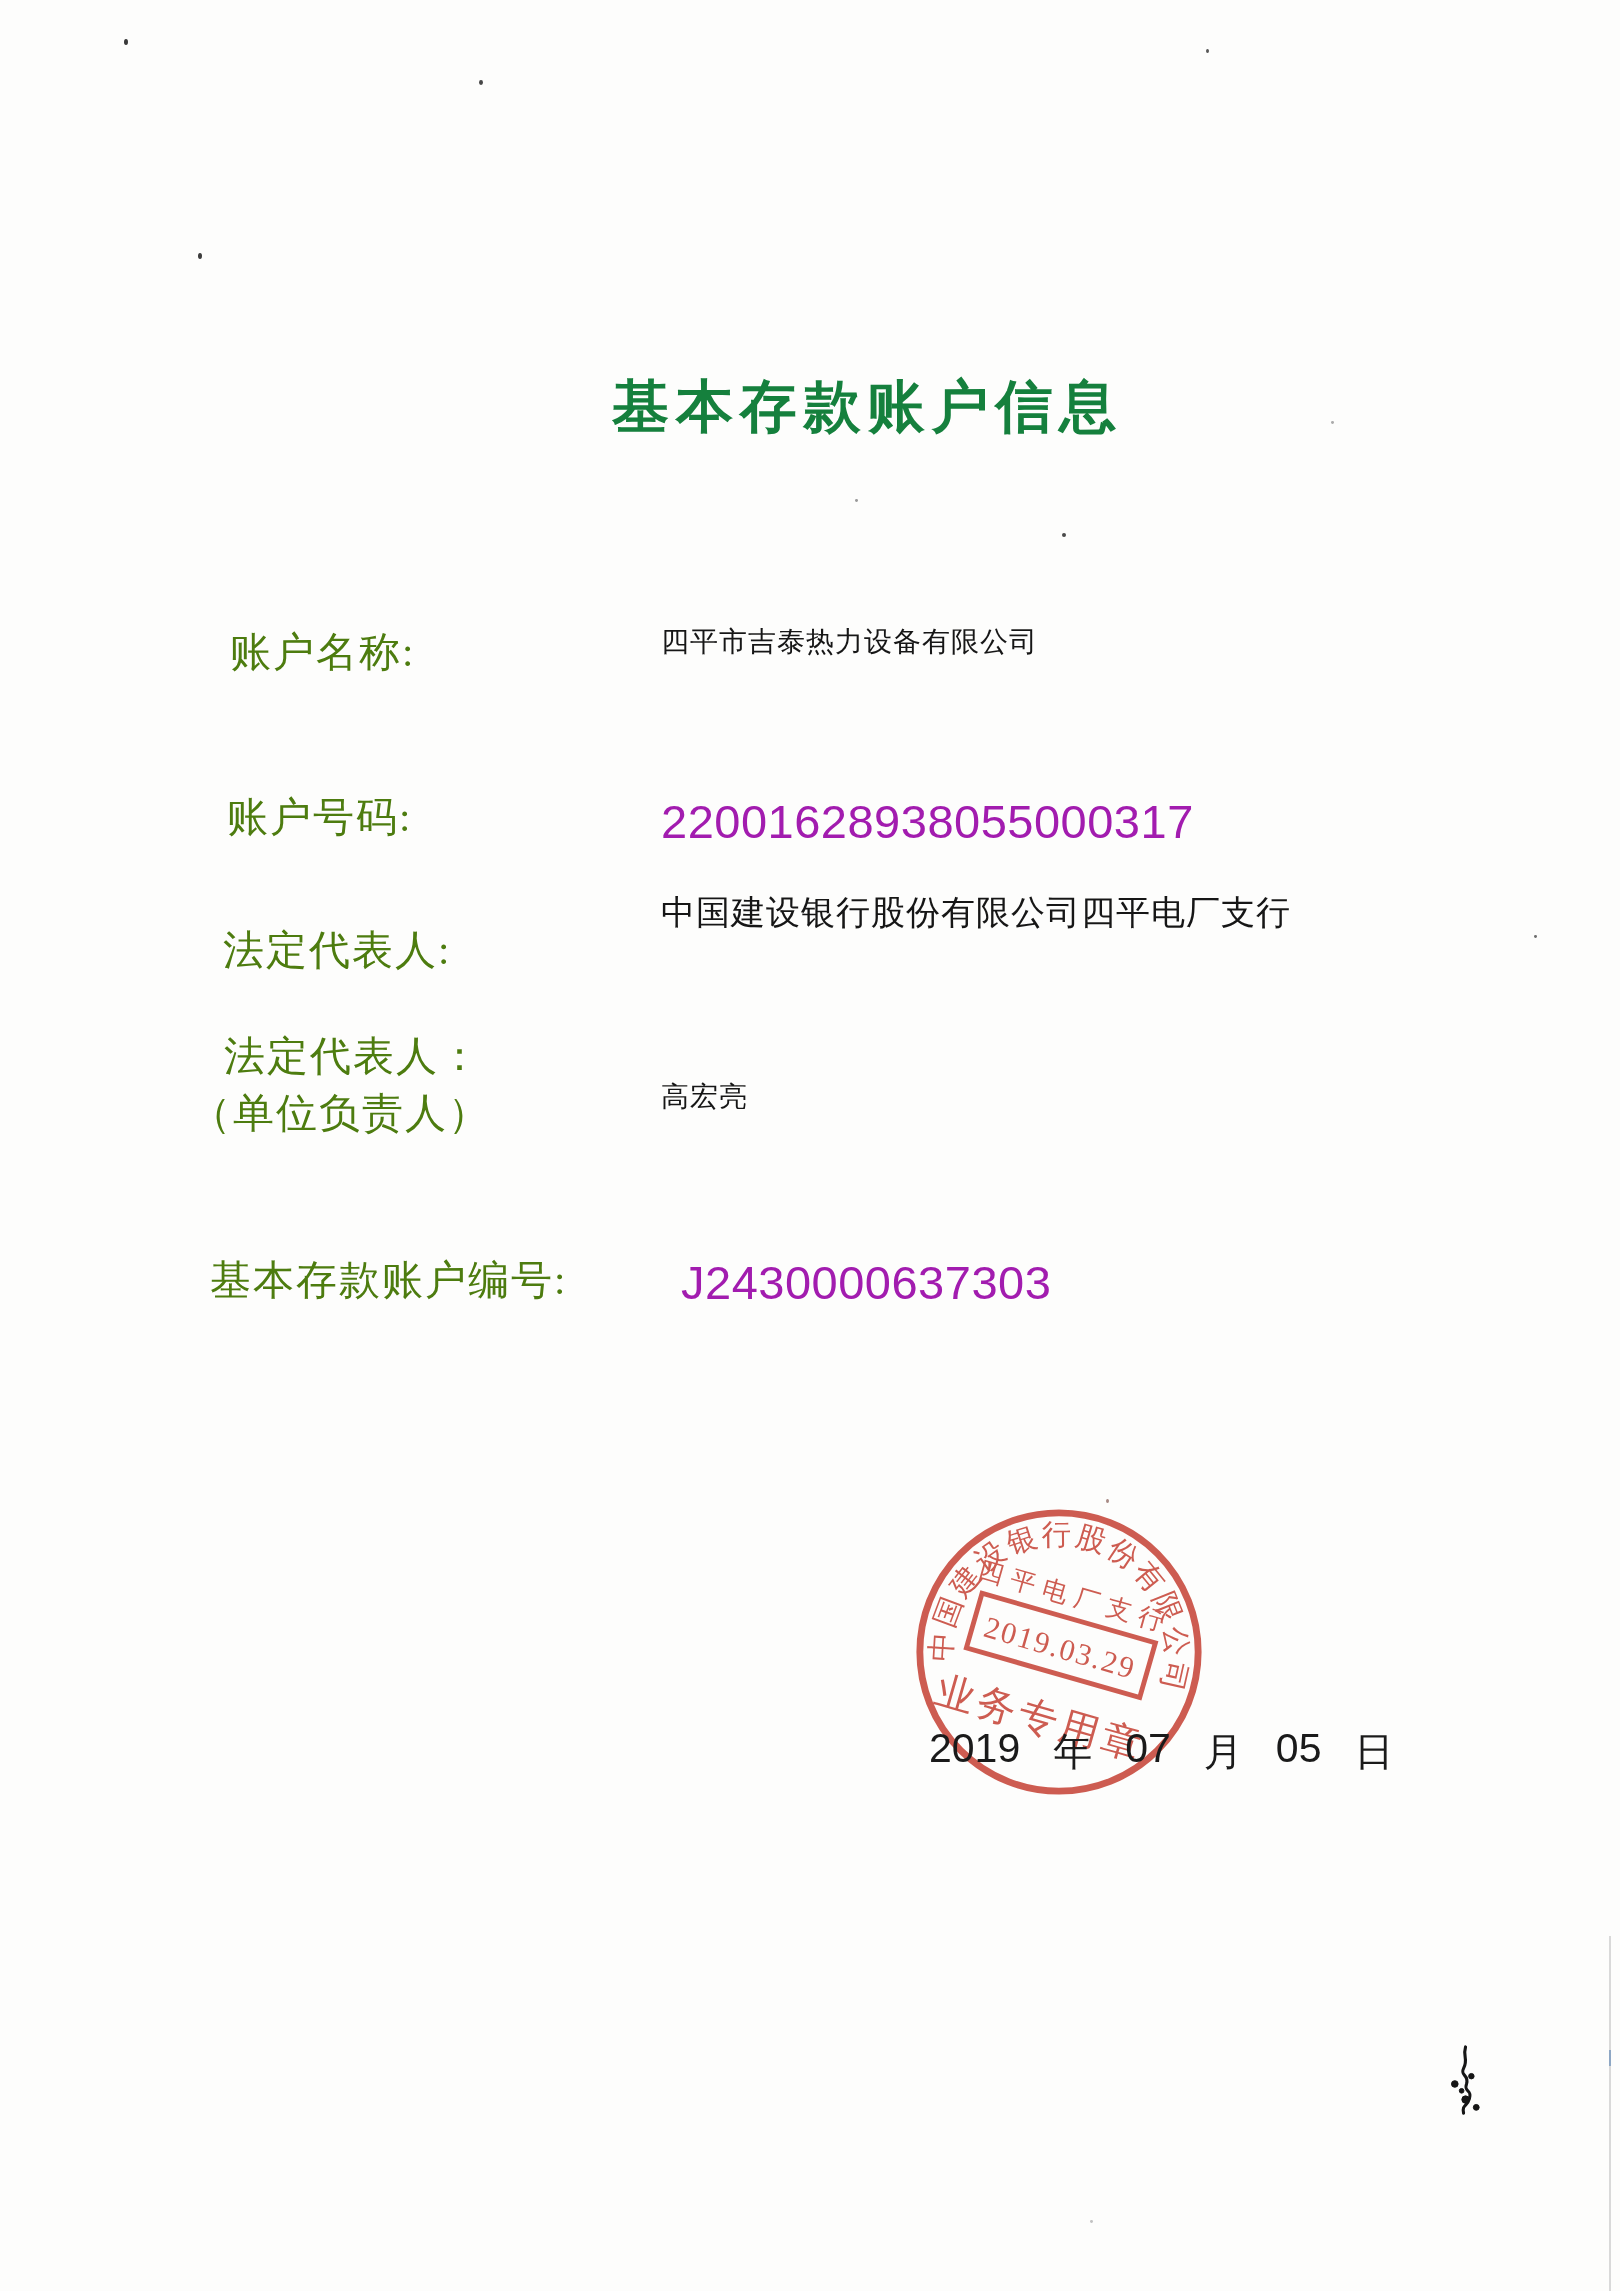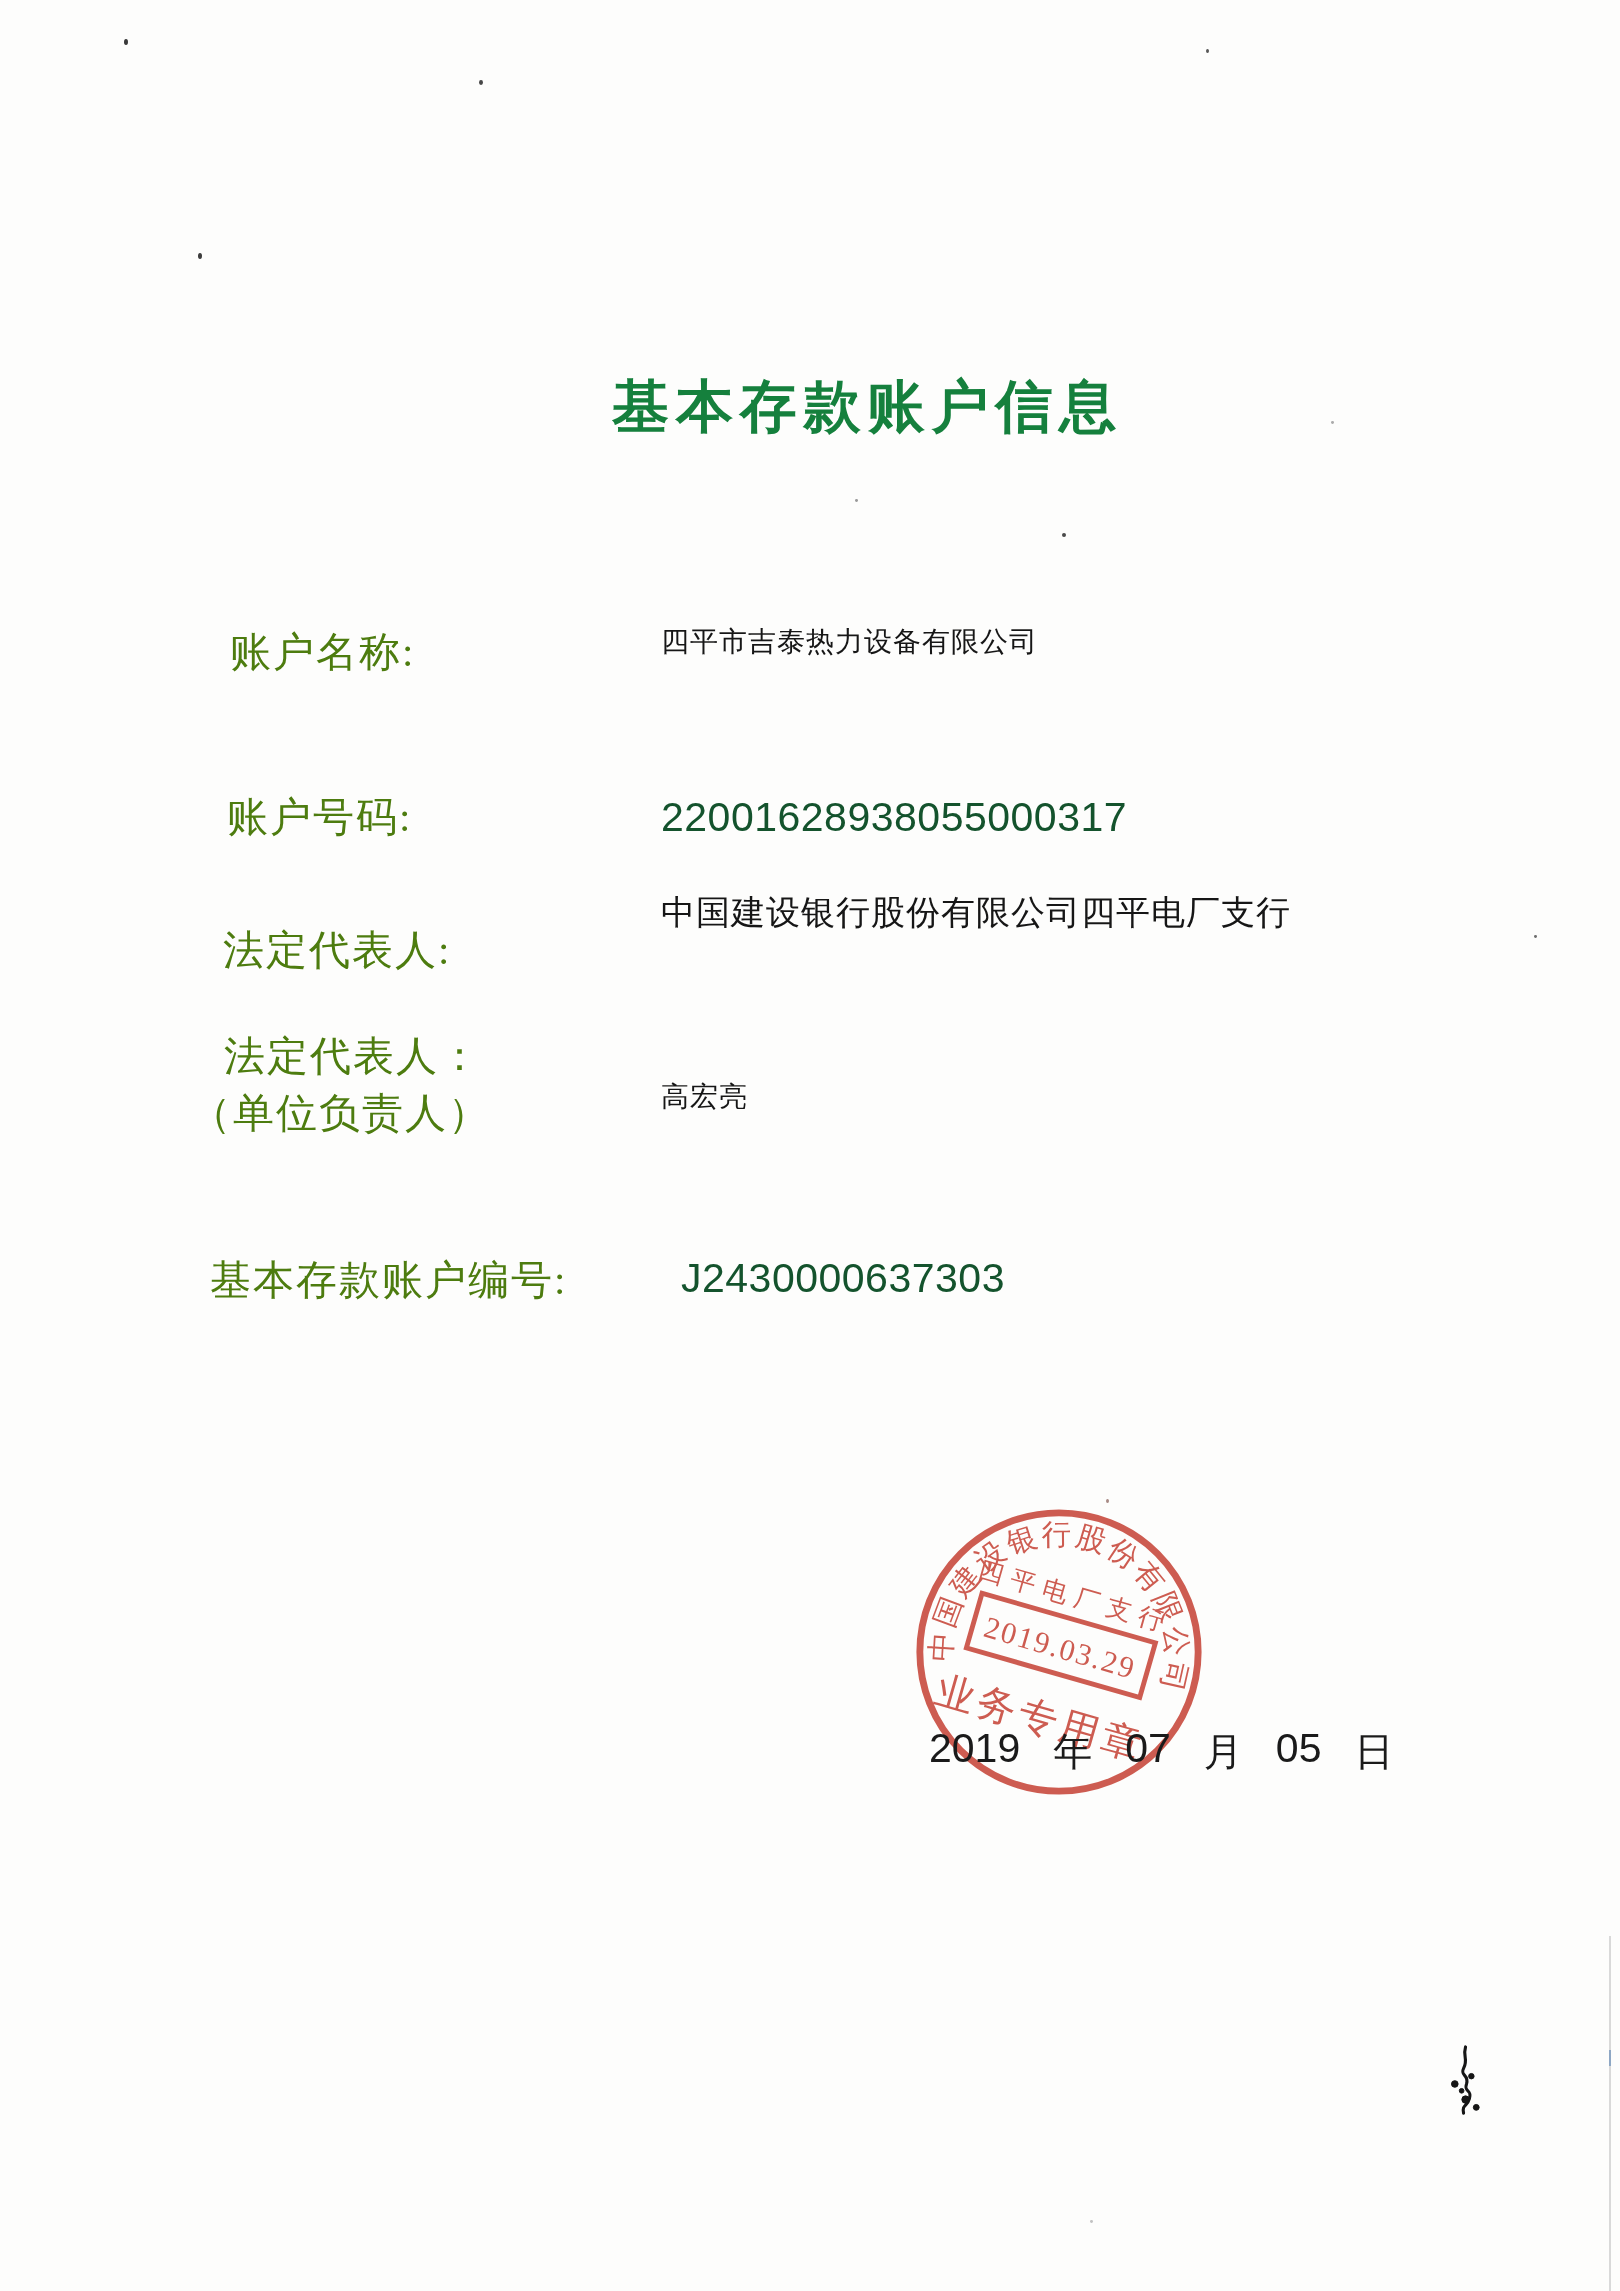--- a/index.html
+++ b/index.html
@@ -29,23 +29,23 @@
   }
   .f-value{
     left:661px;
     font-size:28px;
     letter-spacing:1px;
     white-space:nowrap;
     color:#161616;
   }
   .num{
     font-family:"Liberation Sans","DejaVu Sans",sans-serif;
-    font-size:41px;
+    font-size:47px;
     letter-spacing:0.5px;
-    color:#14532d;
+    color:#a21caf;
   }
   
   .date-line{
     left:929px;top:1725px;
     display:flex;align-items:flex-start;gap:33px;
     z-index:3;
     white-space:nowrap;
   }
   .date-line .dnum{font-family:"Liberation Sans","DejaVu Sans",sans-serif;font-size:41px;color:#1a1a1a;}
   .date-line .dcjk{font-size:39px;color:#1a1a1a;}

